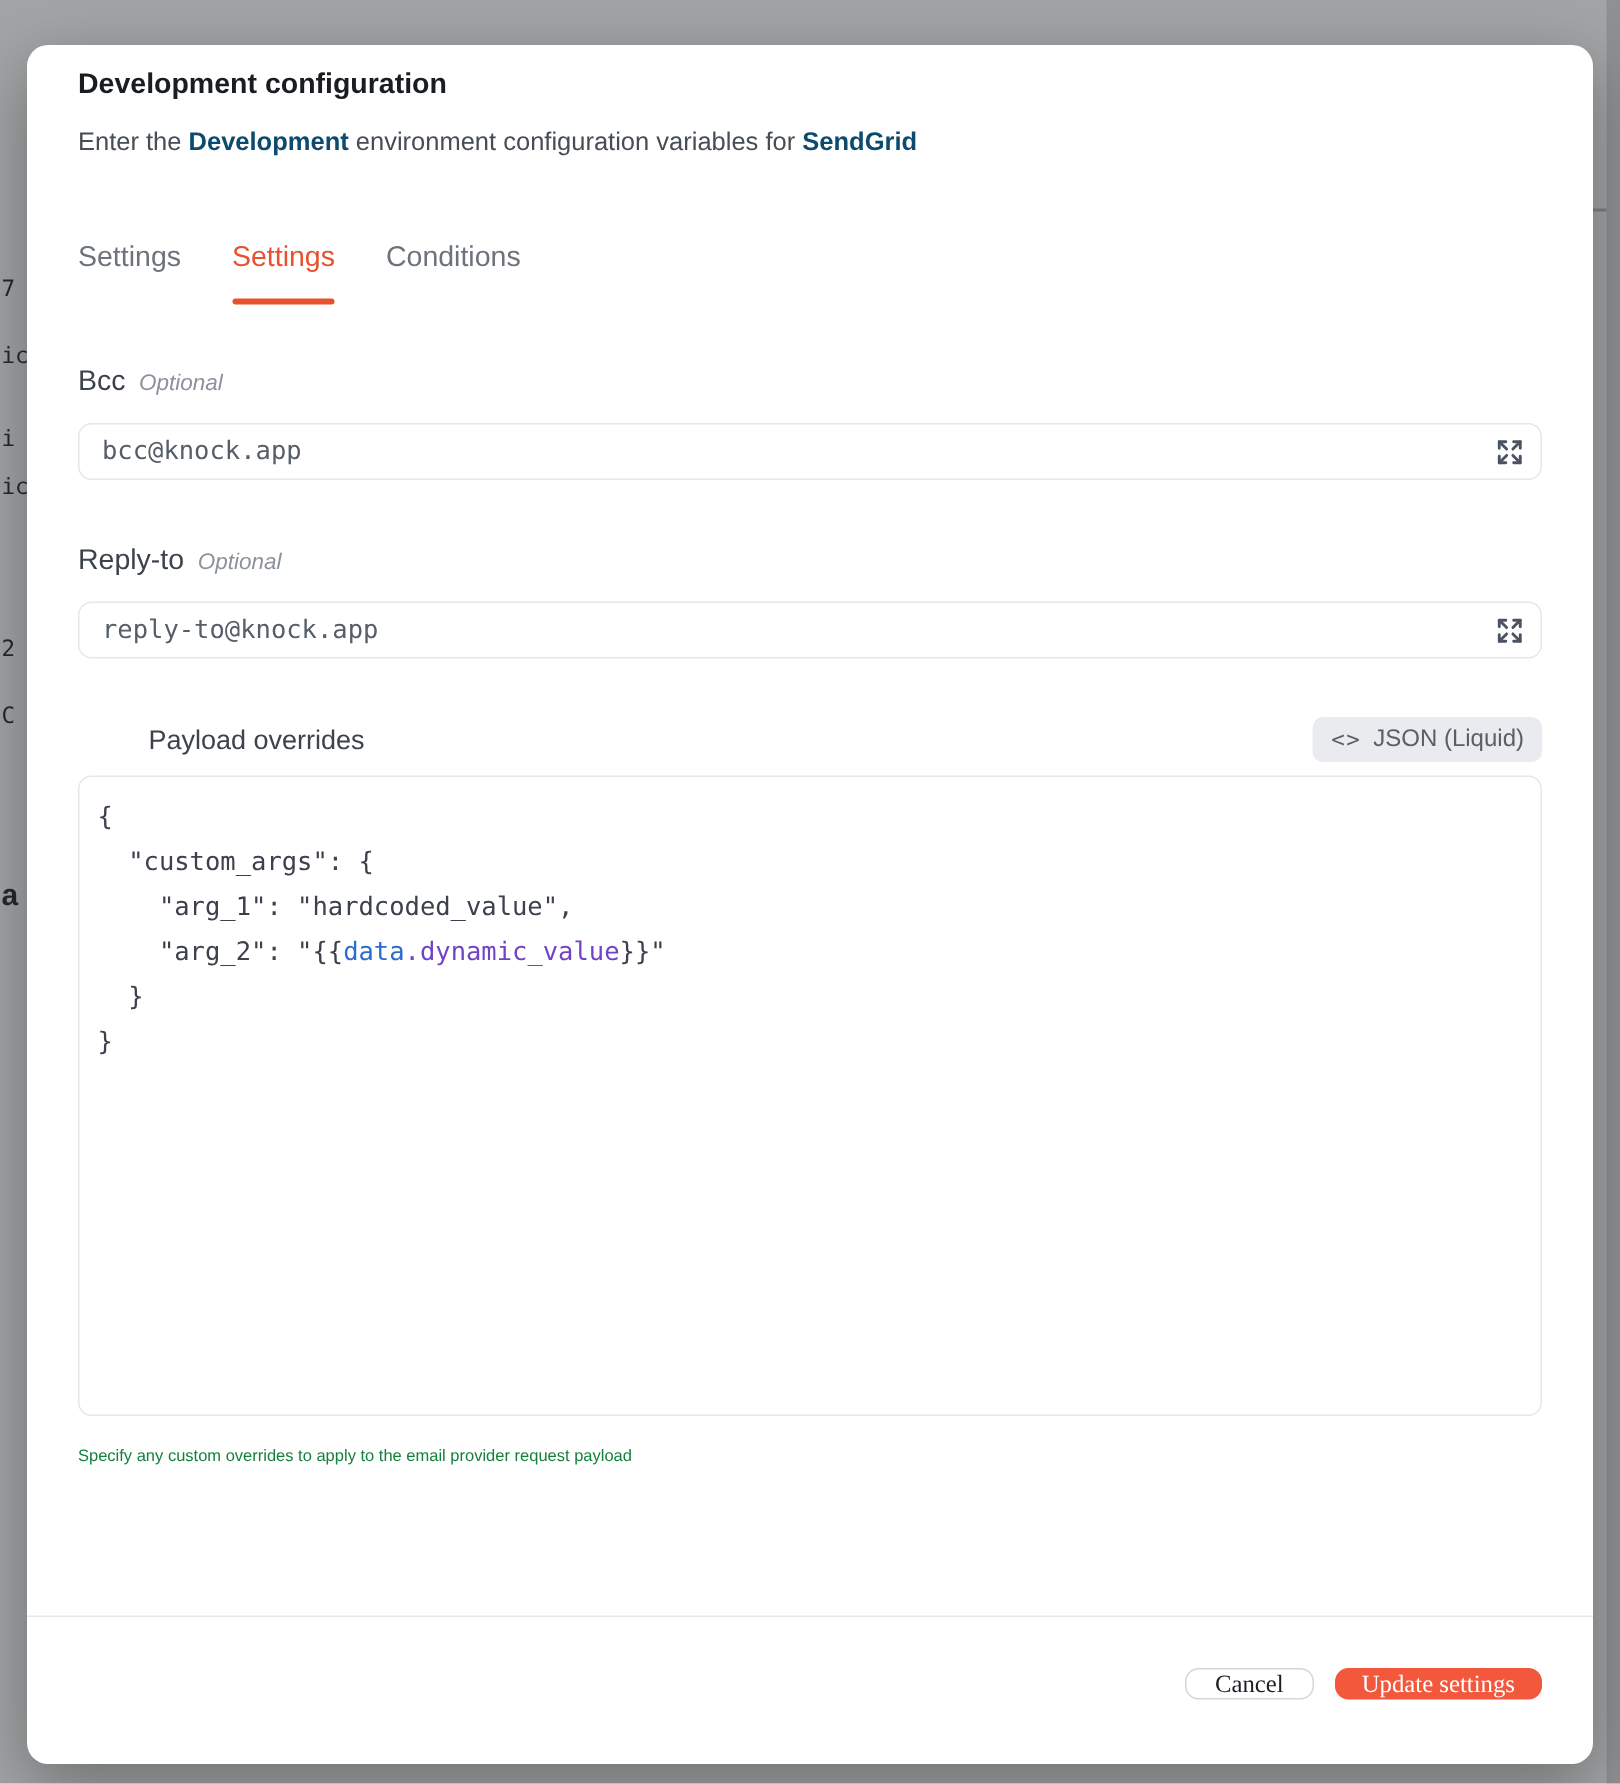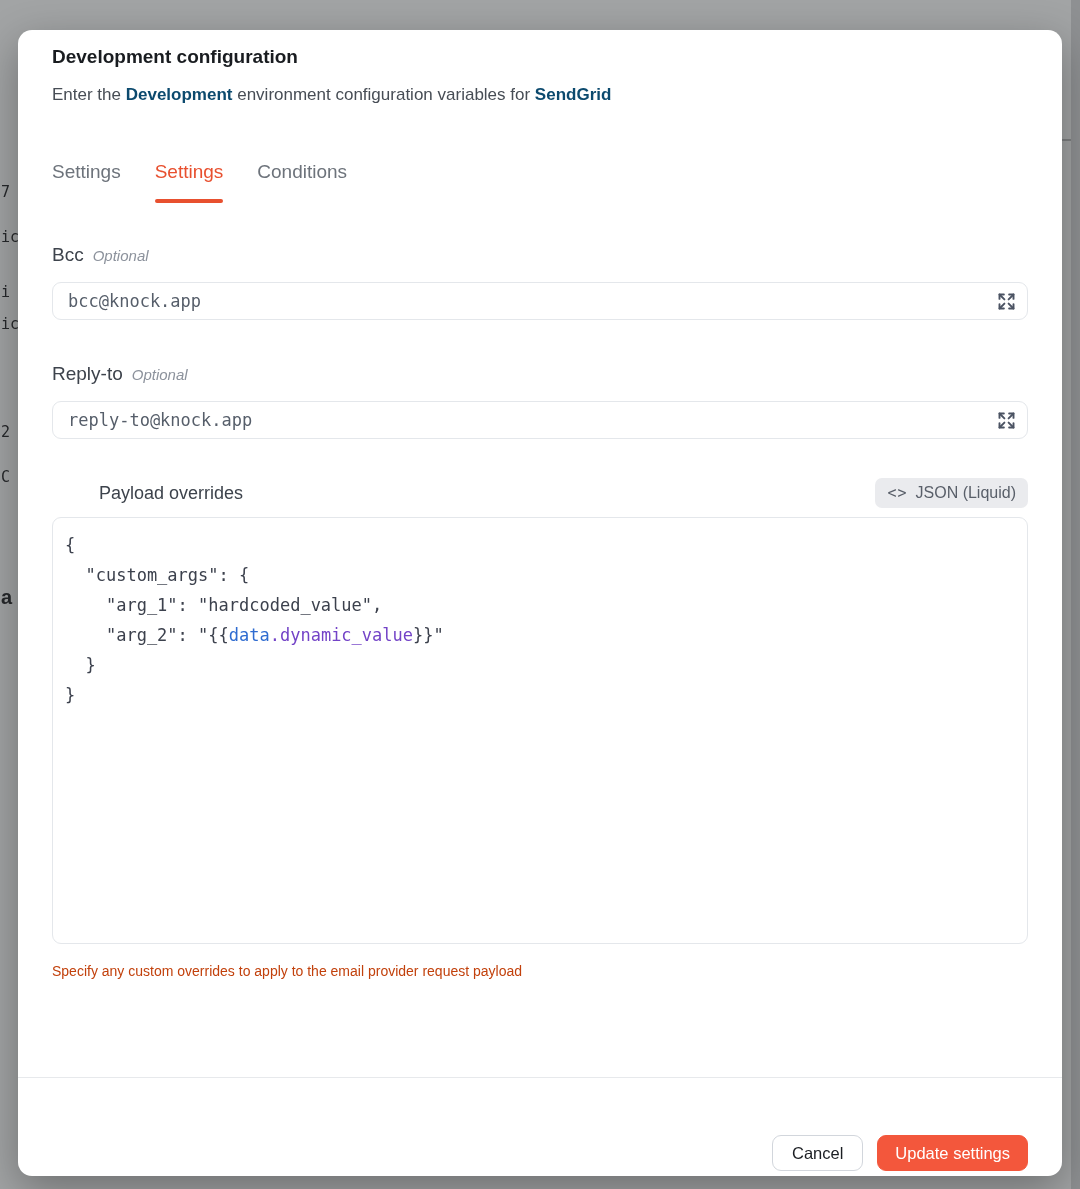--- a/index.html
+++ b/index.html
@@ -66,26 +66,26 @@
            background:#eaebee; border-radius:7px; color:#595f69; font-size:16px; }
   .badge .code-glyph { font-family:"DejaVu Sans Mono", monospace; font-size:15px; letter-spacing:1px; }
 
   .code-box { margin-top:9px; height:427px; border:1px solid #e4e7eb; border-radius:9px;
               padding:12px 12px; font:17px/30px "DejaVu Sans Mono", monospace;
               color:#3c414d; cursor:text; overflow:hidden; }
   .code-line { white-space:pre; }
   .tok-blue   { color:#2e6bd0; }
   .tok-purple { color:#7343c7; }
 
-  .helper { margin:16px 0 0 0; font-size:14px; line-height:22px; color:#c2410c; }
+  .helper { margin:16px 0 0 0; font-size:11px; line-height:22px; color:#15803d; }
 
   .footer-divider { position:absolute; left:0; right:0; top:1047px; height:1px; background:#e7e9ec; }
   .footer { position:absolute; top:1082px; right:34px; display:flex; gap:14px; }
-  .btn { height:36px; border-radius:9px; font-family:Liberation Sans, sans-serif;
-         font-size:16.5px; cursor:pointer;margin-top:23px; }
+  .btn { height:21px; border-radius:9px; font-family:Liberation Serif, serif;
+         font-size:16.5px; cursor:pointer; }
   .btn-cancel { padding:0 19px; background:#fff; border:1px solid #d2d6dc; color:#1b1e23; }
   .btn-primary { padding:0 17px; background:#f3573c; border:1px solid #f3573c;
                  color:#fff; font-weight:500; }
 </style>
 </head>
 <body>
 
 <div class="backdrop">
   <span class="frag frag-1">7</span>
   <span class="frag frag-2">ic</span>

